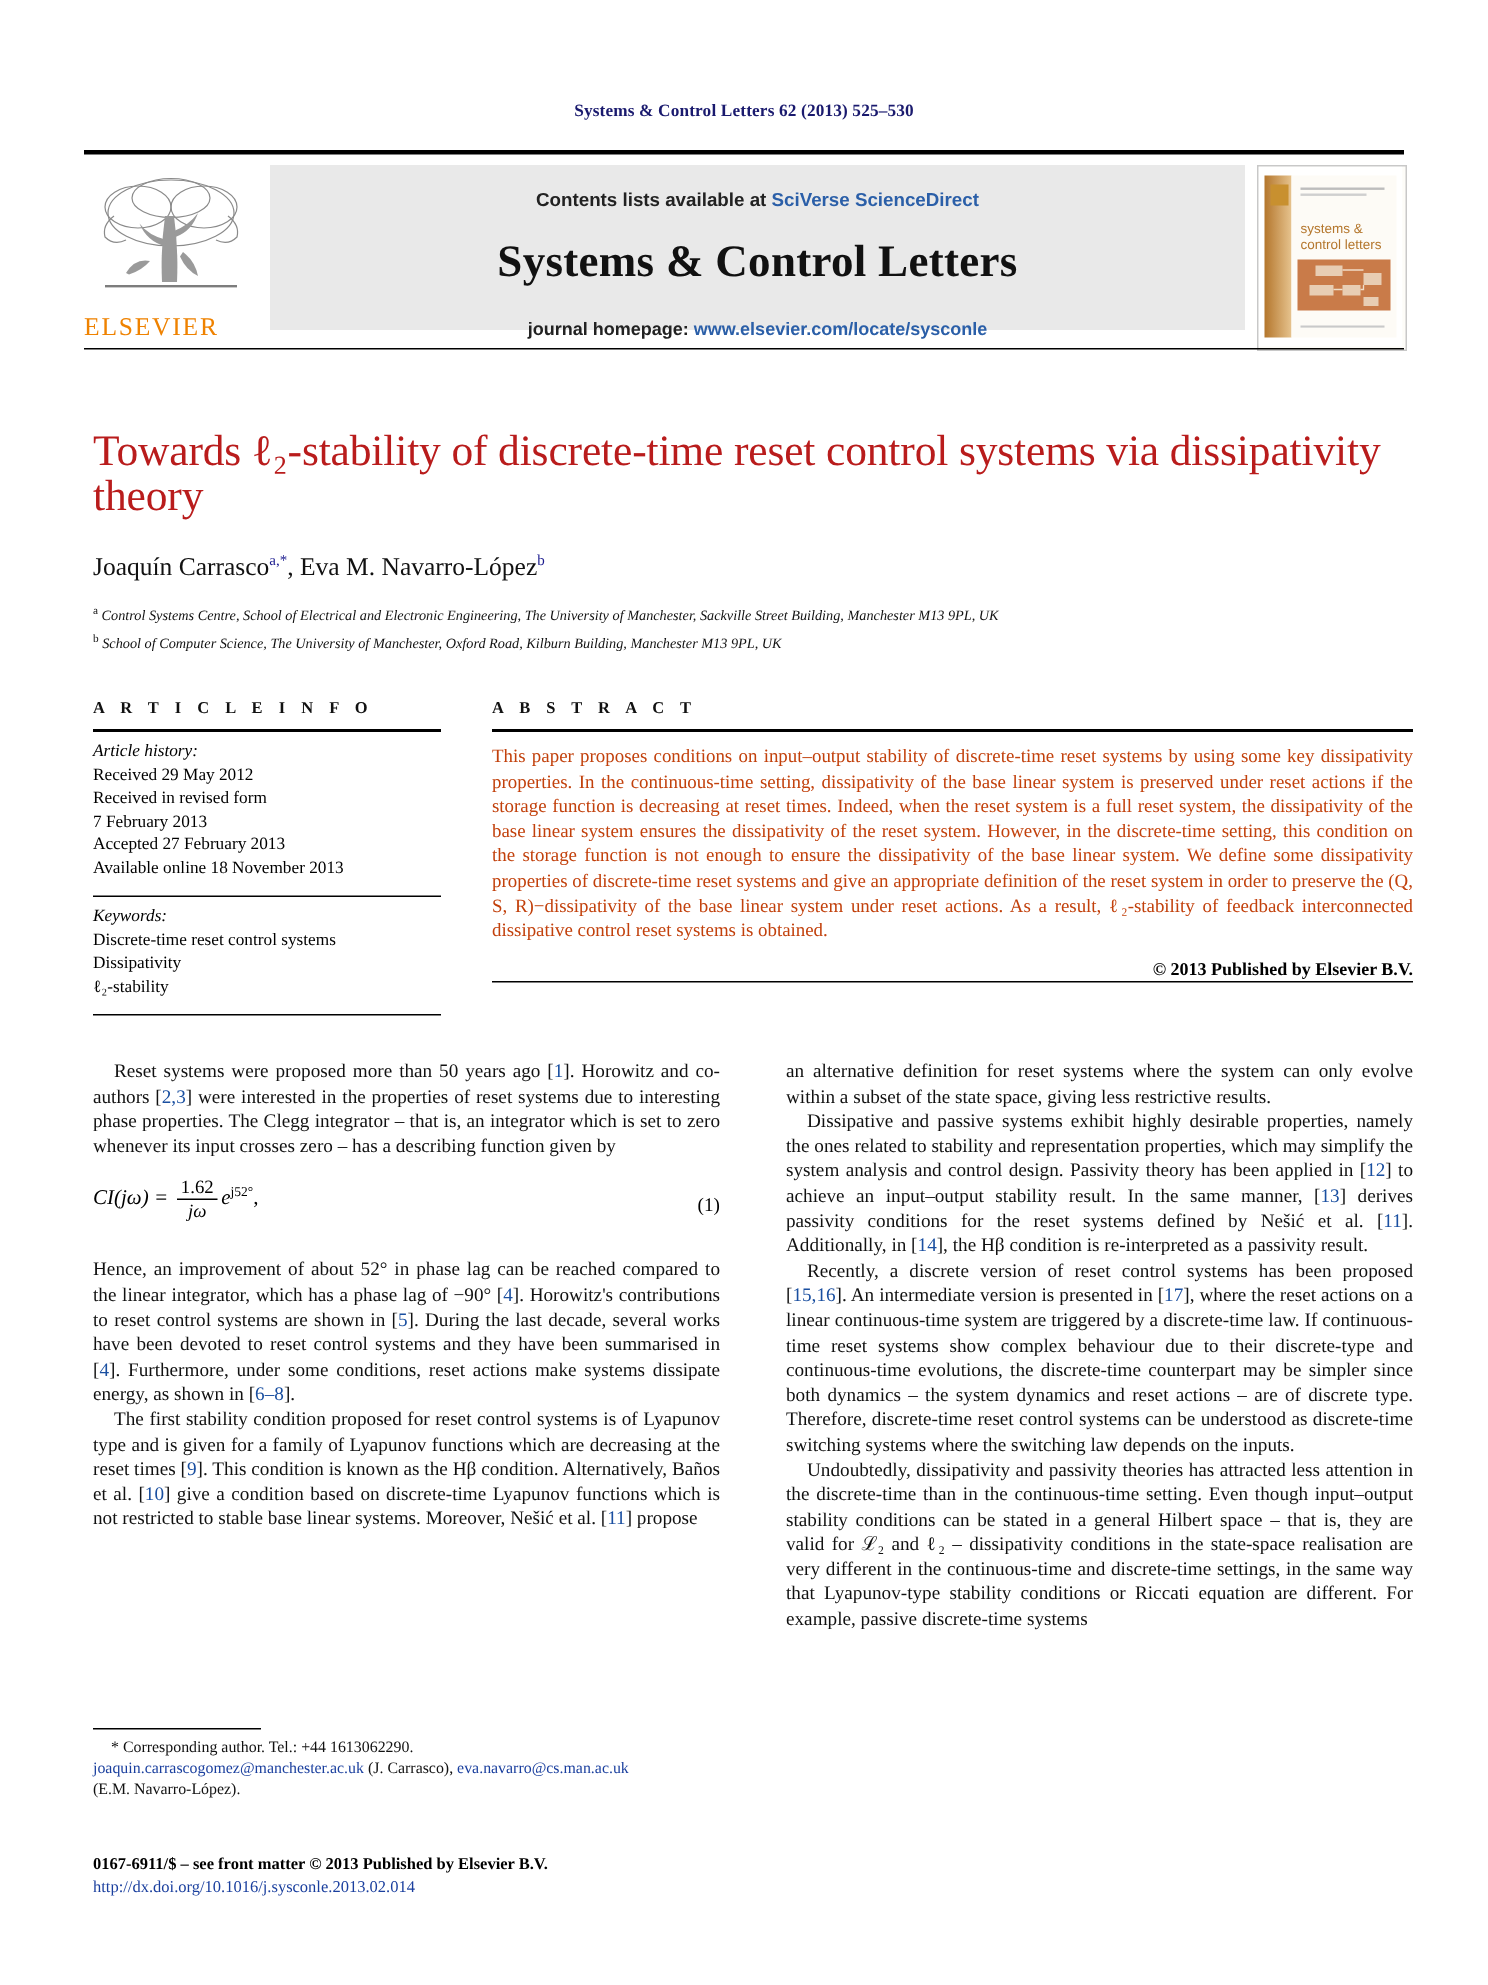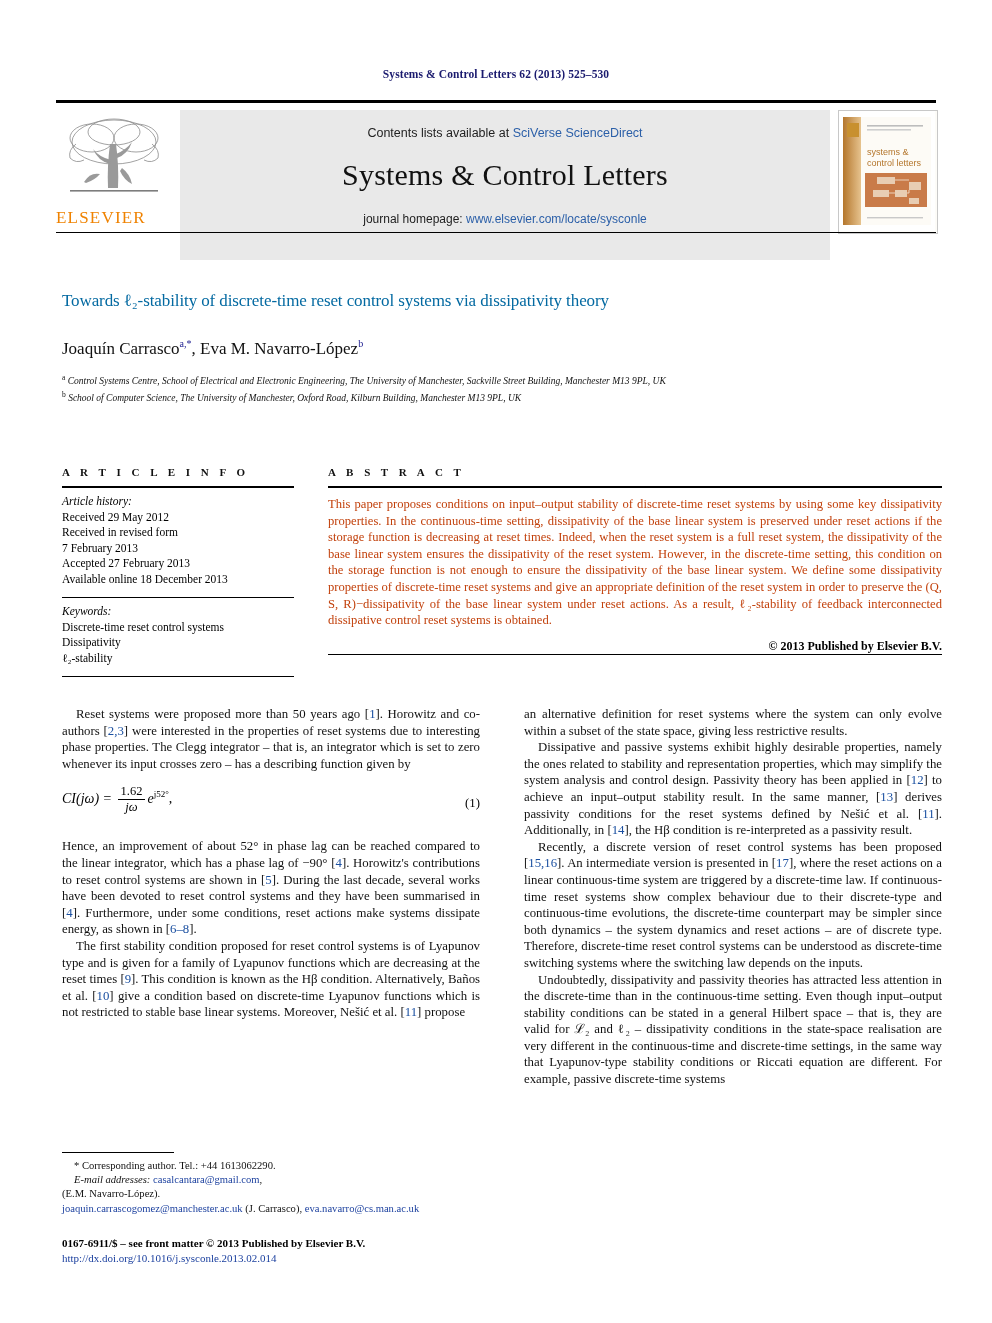--- a/index.html
+++ b/index.html
@@ -36,23 +36,24 @@
   }
   .logo-svg { display:block; }
   .logo-word {
     font-family:"Liberation Serif", serif;
     font-size:17px;
     letter-spacing:1.2px;
     color:#ef8200;
     margin-top:-2px;
   }
   .mast-center {
-    position:absolute; top:10px; left:124px; width:650px; height:150px;
+    position:absolute; top:10px; left:124px; width:650px; height:110px;
     background:#e9e9e9;
     text-align:center;
+    font-weight:bold;
   }
   .contents-line {
     font-family:"Liberation Sans", sans-serif;
     font-size:12.5px;
     color:#222;
     padding-top:16px;
   }
   .contents-line a, .homepage-line a {
     color:#2b5fa8; text-decoration:none;
   }
@@ -76,23 +77,23 @@
     overflow:hidden;
   }
   .mast-rule-bot {
     position:absolute; top:132px; left:0; width:880px; height:1px; background:#000;
   }
 
   
   .titleblock { position:absolute; top:286px; left:62px; width:880px; }
   .paper-title {
     font-family:"Liberation Serif", serif;
-    font-size:17px;
+    font-size:29px;
     line-height:30px;
-    color:#0369a1;
+    color:#b91c1c;
     font-weight:normal;
     margin:0;
     letter-spacing:-0.1px;
   }
   .authors {
     font-family:"Liberation Serif", serif;
     font-size:17px;
     margin-top:22px;
     color:#111;
   }
@@ -299,21 +300,21 @@
 
     <div class="col-info">
       <div class="sec-head">A R T I C L E   I N F O</div>
       <div class="rule"></div>
       <div class="hist">
         <div class="lbl">Article history:</div>
         <div>Received 29 May 2012</div>
         <div>Received in revised form</div>
         <div>7 February 2013</div>
         <div>Accepted 27 February 2013</div>
-        <div>Available online 18 December 2013</div>
+        <div>Available online 18 November 2013</div>
       </div>
       <div class="rule-thin"></div>
       <div class="kw">
         <div class="lbl">Keywords:</div>
         <div>Discrete-time reset control systems</div>
         <div>Dissipativity</div>
         <div>ℓ₂-stability</div>
       </div>
       <div class="rule-thin"></div>
     </div>
@@ -353,30 +354,26 @@
       <p class="para">Dissipative and passive systems exhibit highly desirable properties, namely the ones related to stability and representation properties, which may simplify the system analysis and control design. Passivity theory has been applied in [<span class="ref">12</span>] to achieve an input–output stability result. In the same manner, [<span class="ref">13</span>] derives passivity conditions for the reset systems defined by Nešić et al. [<span class="ref">11</span>]. Additionally, in [<span class="ref">14</span>], the Hβ condition is re-interpreted as a passivity result.</p>
       <p class="para">Recently, a discrete version of reset control systems has been proposed [<span class="ref">15,16</span>]. An intermediate version is presented in [<span class="ref">17</span>], where the reset actions on a linear continuous-time system are triggered by a discrete-time law. If continuous-time reset systems show complex behaviour due to their discrete-type and continuous-time evolutions, the discrete-time counterpart may be simpler since both dynamics – the system dynamics and reset actions – are of discrete type. Therefore, discrete-time reset control systems can be understood as discrete-time switching systems where the switching law depends on the inputs.</p>
       <p class="para">Undoubtedly, dissipativity and passivity theories has attracted less attention in the discrete-time than in the continuous-time setting. Even though input–output stability conditions can be stated in a general Hilbert space – that is, they are valid for ℒ₂ and ℓ₂ – dissipativity conditions in the state-space realisation are very different in the continuous-time and discrete-time settings, in the same way that Lyapunov-type stability conditions or Riccati equation are different. For example, passive discrete-time systems</p>
     </div>
   </div>
 
   <div class="footnote">
     <div class="fn-rule"></div>
     <div class="fn-text">
       <div class="fn-ind">* Corresponding author. Tel.: +44 1613062290.</div>
-      <div class="fn-ind">
-        <span class="em">E-mail addresses:</span>
-        <a href="#">casalcantara@gmail.com</a>,
-      </div>
-      <div>(E.M. Navarro-López).</div>
       <div>
         <a href="#">joaquin.carrascogomez@manchester.ac.uk</a>
         <span>(J. Carrasco)</span>,
         <a href="#">eva.navarro@cs.man.ac.uk</a>
       </div>
+      <div>(E.M. Navarro-López).</div>
     </div>
   </div>
 
   <div class="issn">
     <div>0167-6911/$ – see front matter © 2013 Published by Elsevier B.V.</div>
     <div class="doi">http://dx.doi.org/10.1016/j.sysconle.2013.02.014</div>
   </div>
 
 </div>
 

